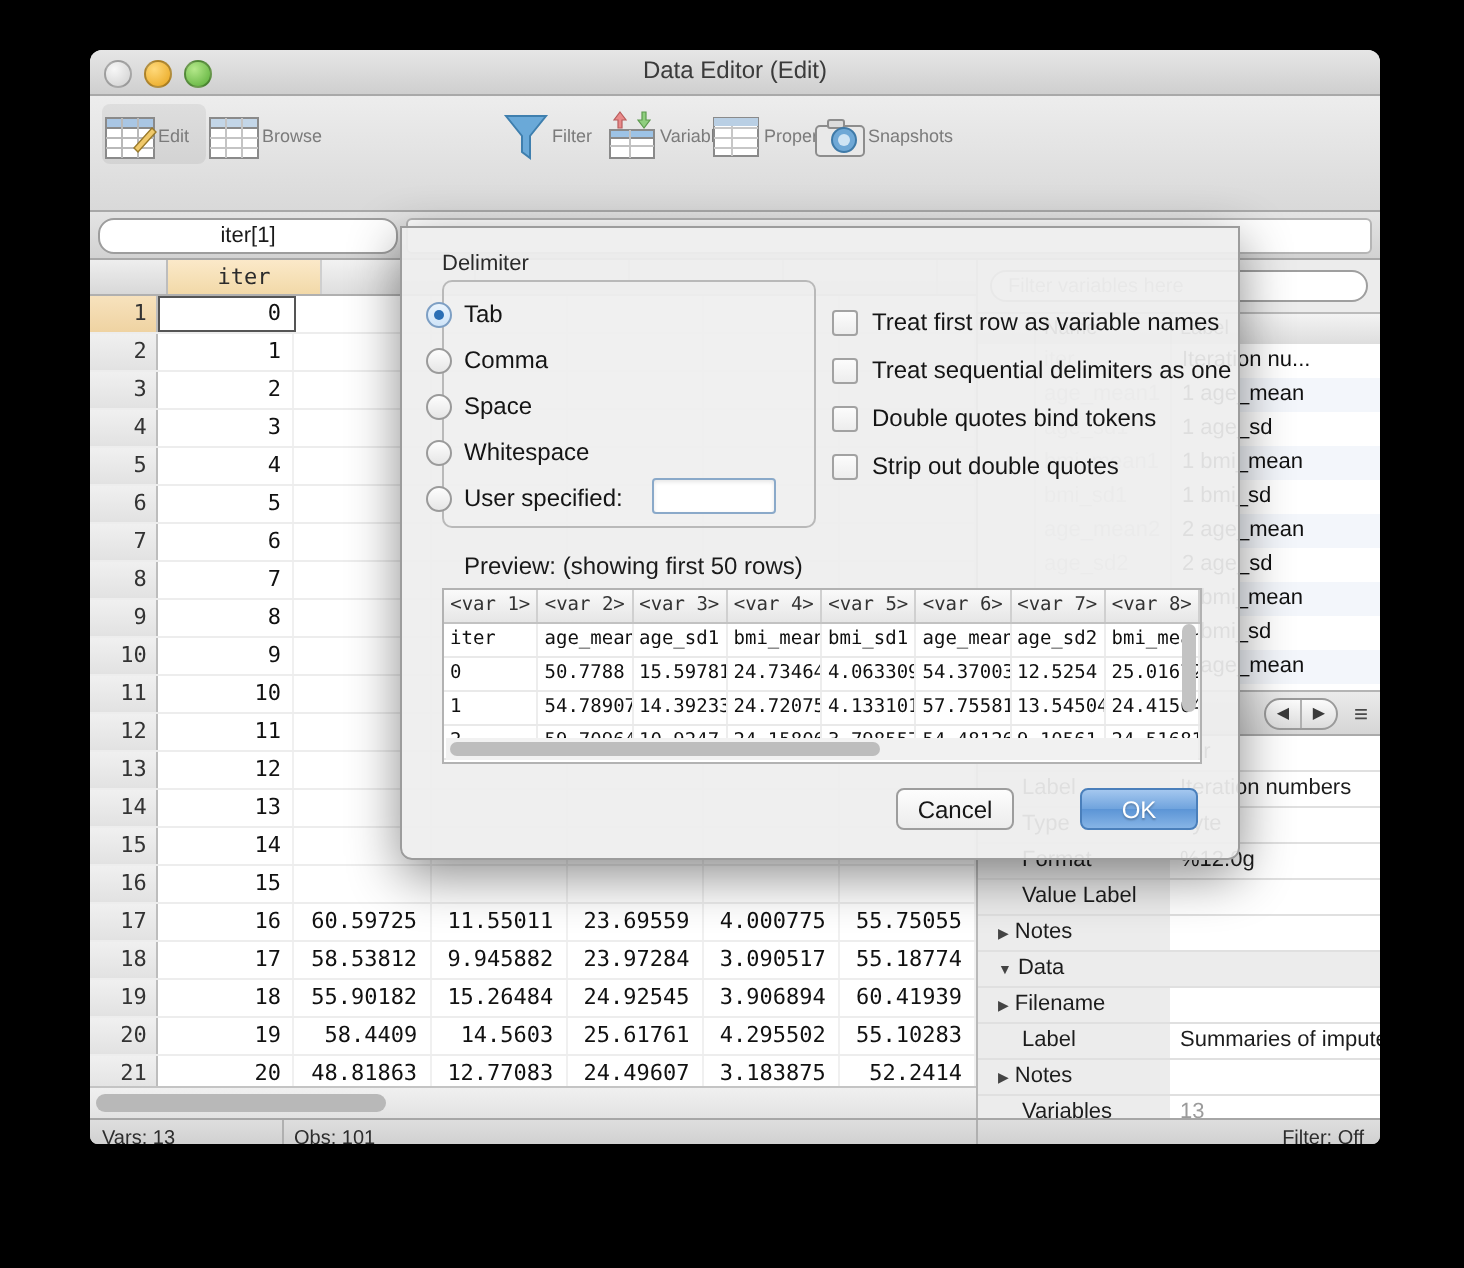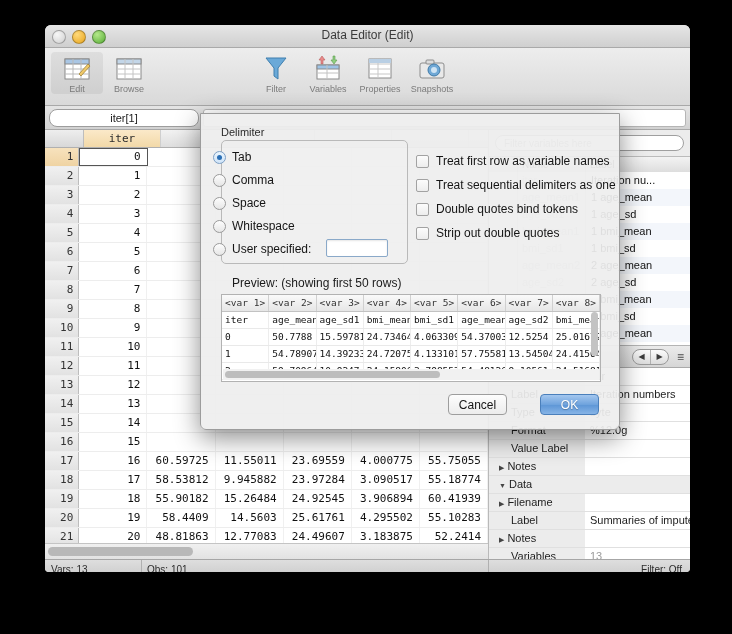--- a/index.html
+++ b/index.html
@@ -48,21 +48,21 @@
     background: linear-gradient(to bottom, #ededed 0%, #d9d9d9 100%);
     border-bottom: 1px solid #a8a8a8;
   }
   .tb-group { position: absolute; top: 4px; display: flex; }
   .tb-left  { left: 6px; }
   .tb-mid   { left: 205px; }
   .tbitem {
     width: 52px; text-align: center;
     font-size: 9px; color: #7b7b7b;
     cursor: default;
-    display: flex; flex-direction: column; align-items: center;
+    display: flex; flex-direction: row; align-items: center;
   }
   .tbitem .ic { height: 30px; display: flex; align-items: flex-end; justify-content: center; }
   .tbitem .lb { margin-top: 2px; }
   .tbitem.sel { background: rgba(0,0,0,0.06); border-radius: 4px; }
   
   .refbar {
     position: relative; height: 23px;
     background: linear-gradient(to bottom, #e4e4e4, #d2d2d2);
     border-bottom: 1px solid #a8a8a8;
   }

